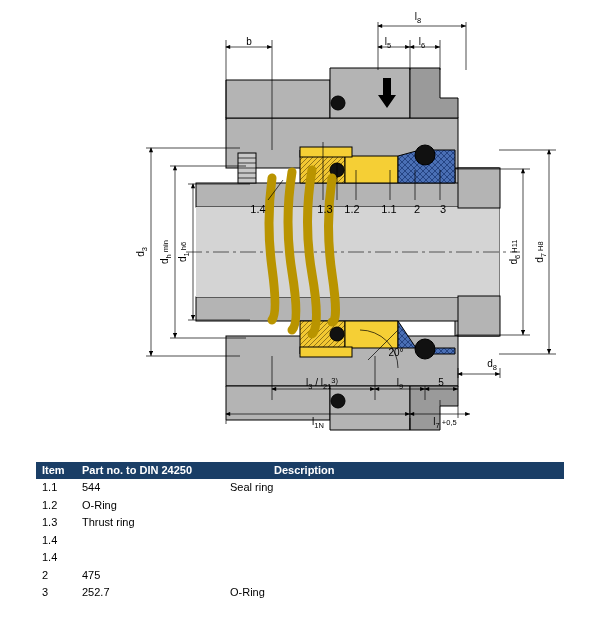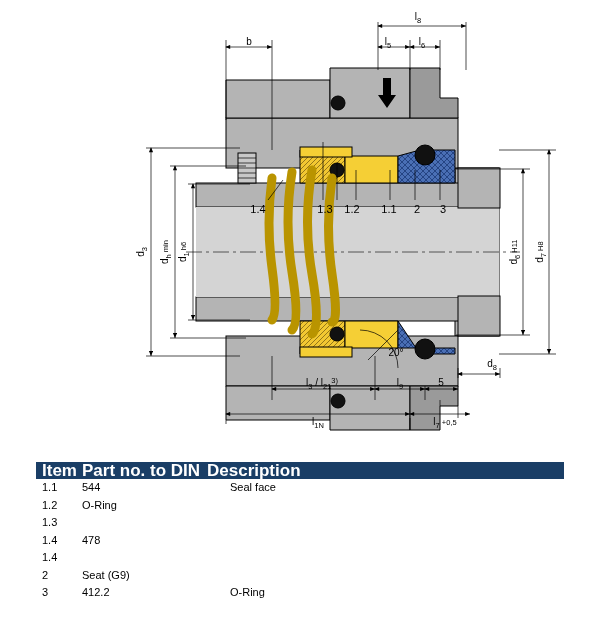--- a/index.html
+++ b/index.html
@@ -1,23 +1,23 @@
 <!DOCTYPE html>
 <html><head>
 <meta charset="utf-8">
 <style>
   html,body{margin:0;padding:0;background:#ffffff;}
   body{width:600px;height:629px;font-family:"Liberation Sans",sans-serif;color:#000;position:relative;overflow:hidden;}
   #stage{position:relative;width:600px;height:629px;}
   svg.diagram{position:absolute;left:0;top:0;width:600px;height:450px;}
   .tbl{position:absolute;left:36px;top:462px;width:528px;}
-  .tbl .hdr{background:#1a3e66;color:#fff;display:flex;font-weight:bold;font-size:17px;line-height:17px;height:17px;}
+  .tbl .hdr{background:#1a3e66;color:#fff;display:flex;font-weight:bold;font-size:11px;line-height:17px;height:17px;}
   .tbl .hdr .c1{width:46px;padding-left:6px;box-sizing:border-box;}
-  .tbl .hdr .c2{width:125px;}
-  .tbl .hdr .c3{flex:1;}
+  .tbl .hdr .c2{width:156px;}
+  .tbl .hdr .c3{flex:1;margin-left:36px;}
   .tbl .row{display:flex;font-size:11px;line-height:17.5px;height:17.5px;color:#000;}
   .tbl .row .c1{width:46px;padding-left:6px;box-sizing:border-box;}
   .tbl .row .c2{width:148px;}
   .tbl .row .c3{flex:1;}
   .lbl{font-family:"Liberation Sans",sans-serif;font-size:10px;}
   text{fill:#000;}
 </style>
 </head>
 <body>
 
@@ -244,40 +244,40 @@
 
   <div class="tbl">
     <div class="hdr">
       <div class="c1">Item</div>
       <div class="c2">Part no. to DIN 24250</div>
       <div class="c3">Description</div>
     </div>
     <div class="row">
       <div class="c1">1.1</div>
       <div class="c2">544</div>
-      <div class="c3">Seal face</div>
+      <div class="c3">Seal ring</div>
     </div>
     <div class="row">
       <div class="c1">1.2</div>
       <div class="c3">O-Ring</div>
     </div>
     <div class="row">
       <div class="c1">1.3</div>
+      <div class="c3">Thrust ring</div>
     </div>
     <div class="row">
       <div class="c1">1.4</div>
-      <div class="c2">478</div>
     </div>
     <div class="row">
       <div class="c1">1.4</div>
     </div>
     <div class="row">
       <div class="c1">2</div>
-      <div class="c3">Seat (G9)</div>
+      <div class="c2">475</div>
     </div>
     <div class="row">
       <div class="c1">3</div>
-      <div class="c2">412.2</div>
+      <div class="c2">252.7</div>
       <div class="c3">O-Ring</div>
     </div>
   </div>
 
 </div>
 
 </body></html>

